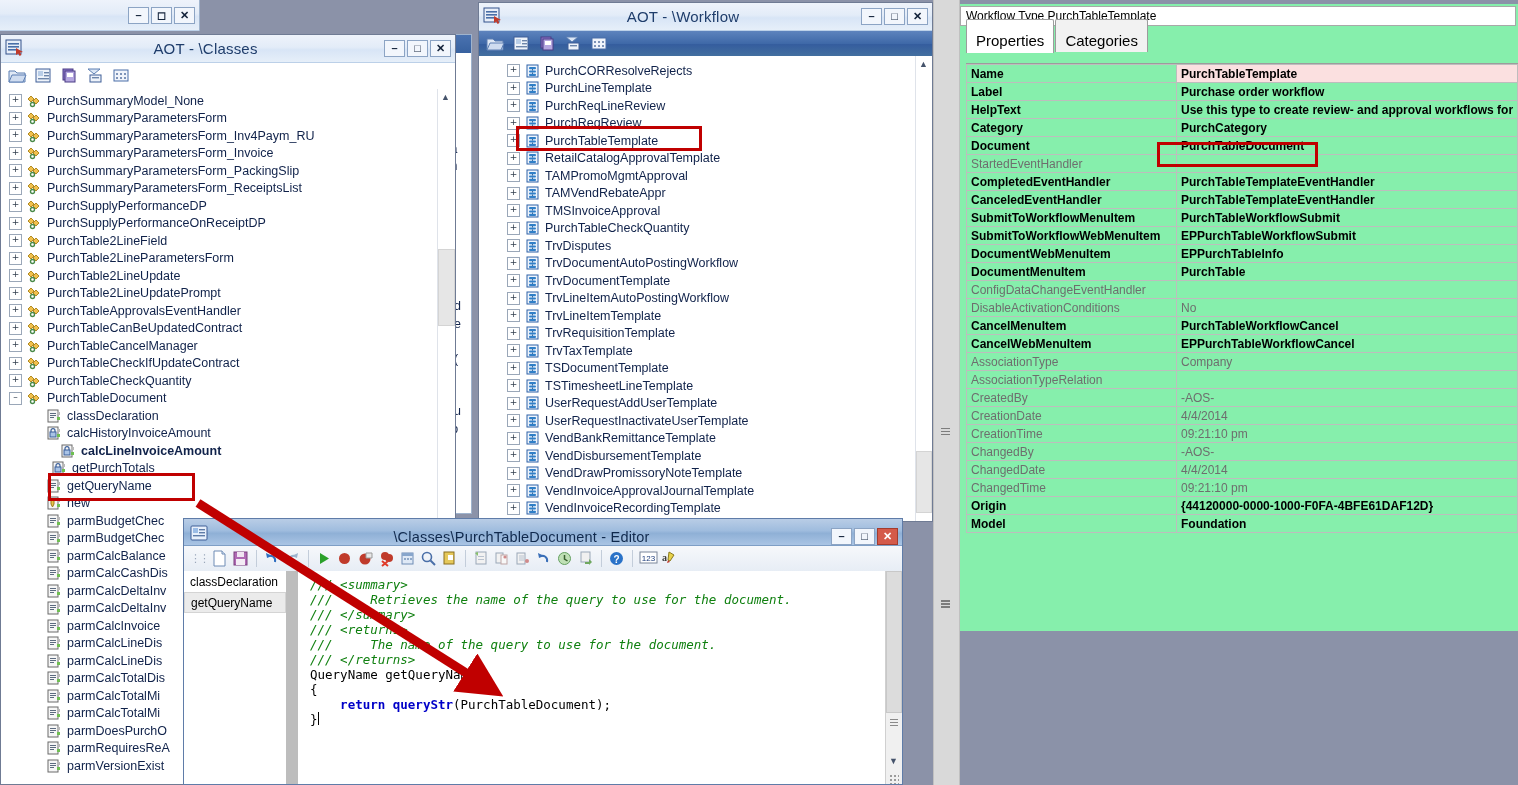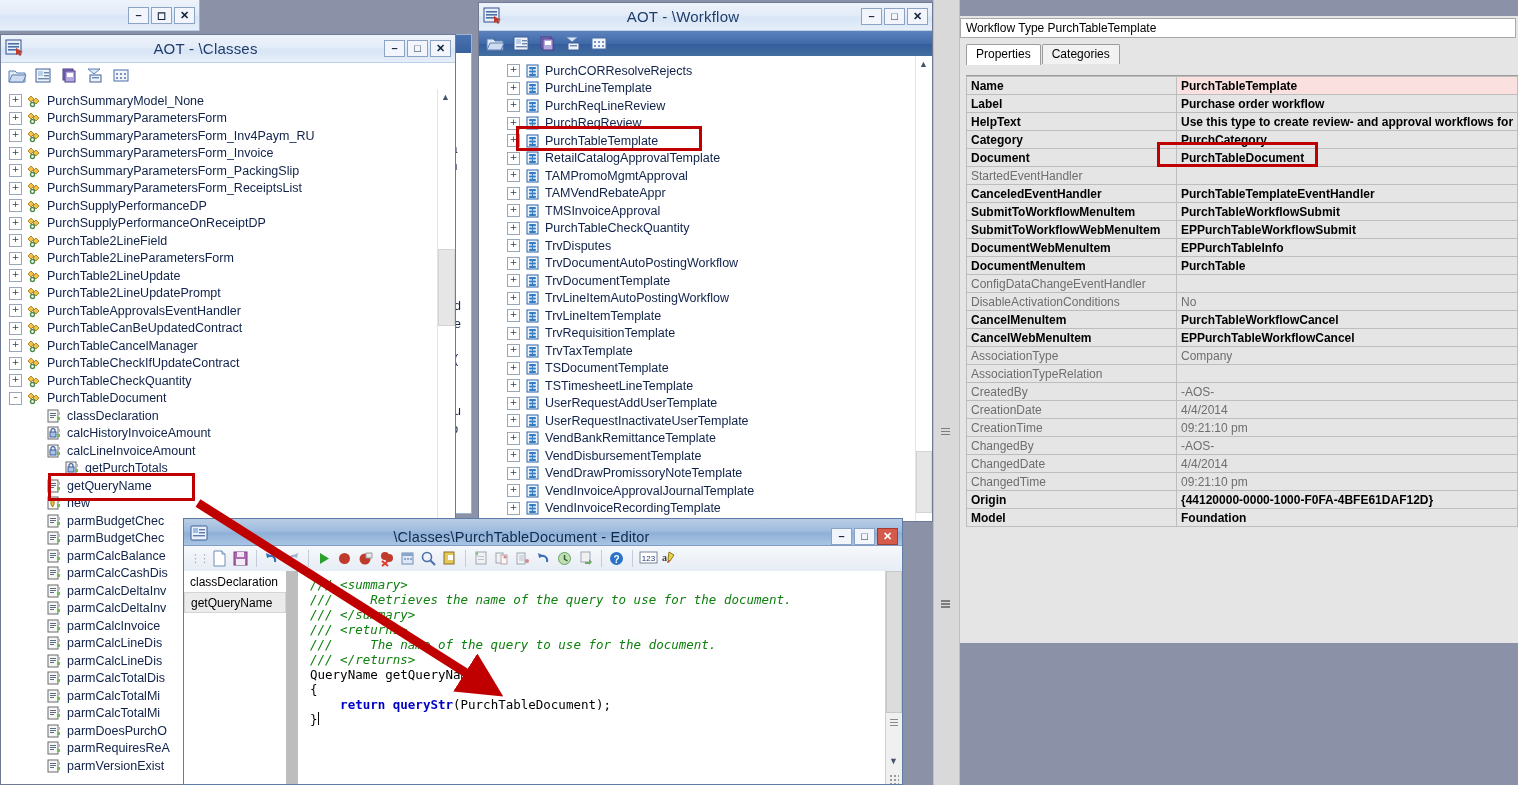--- a/index.html
+++ b/index.html
@@ -65,22 +65,22 @@
   .vscroll .thumb { position:absolute; left:0; right:0; background:#e6e6e6; border:1px solid #d4d4d4; }
 
   
   #props { position:absolute; background:#fff; }
   .props-header {
     height: 20px; border:1px solid #a8a8a8; background:#fff; display:flex; align-items:center;
     padding-left:5px; font-size:12px; color:#000; box-sizing:border-box;
   }
   .tabstrip { display:flex; align-items:flex-end; height:22px; margin-top:4px; padding-left:8px; }
   .tab {
-    border:1px solid #9c9c9c; border-bottom:none; background:#f2f2f2; padding:2px 9px 3px 9px;
-    font-size:12px; color:#000; margin-right:1px; border-radius:2px 2px 0 0;
+    border:1px solid #9c9c9c; border-bottom:none; background:#f2f2f2; padding:12px 9px 3px 9px;
+    font-size:15px; color:#000; margin-right:1px; border-radius:2px 2px 0 0;
   }
   .tab.active { background:#fff; position:relative; top:1px; padding-bottom:4px; }
   .proptable { border-collapse:collapse; width:100%; table-layout:fixed; }
   .proptable td {
     border:1px solid #bdbdbd; height:17px; padding:0 0 0 4px;
     font-family:"Liberation Sans", sans-serif; font-size:12px; color:#000;
     white-space:nowrap; overflow:hidden; line-height:16px;
   }
   .proptable td.k { width:205px; }
   .proptable tr.b td { font-weight:bold; }
@@ -829,32 +829,32 @@
             <span class="exp blank"></span>
             <span class="ico"><svg width="15" height="14" viewBox="0 0 15 14">
                 <rect x="1" y="1" width="10" height="12" fill="#f6f6f6" stroke="#6a6a6a"></rect>
                 <path d="M4 6V4.6a2 2 0 014 0V6" fill="none" stroke="#3a5f9a" stroke-width="1.2"></path>
                 <rect x="3" y="6" width="6" height="5" fill="#a9c3e6" stroke="#3a5f9a"></rect>
                 <rect x="10" y="3" width="3" height="3" fill="#b9b9b9"></rect>
                 <rect x="10" y="8" width="3" height="3" fill="#6fbf52"></rect>
               </svg></span>
             <span class="lbl">calcHistoryInvoiceAmount</span>
           </div>
-          <div class="tree-row" style="padding-left: 30px;">
+          <div class="tree-row" style="padding-left: 44px; font-weight: bold;">
             <span class="exp blank"></span>
             <span class="ico"><svg width="15" height="14" viewBox="0 0 15 14">
                 <rect x="1" y="1" width="10" height="12" fill="#f6f6f6" stroke="#6a6a6a"></rect>
                 <path d="M4 6V4.6a2 2 0 014 0V6" fill="none" stroke="#3a5f9a" stroke-width="1.2"></path>
                 <rect x="3" y="6" width="6" height="5" fill="#a9c3e6" stroke="#3a5f9a"></rect>
                 <rect x="10" y="3" width="3" height="3" fill="#b9b9b9"></rect>
                 <rect x="10" y="8" width="3" height="3" fill="#6fbf52"></rect>
               </svg></span>
             <span class="lbl">calcLineInvoiceAmount</span>
           </div>
-          <div class="tree-row" style="padding-left: 48px; text-align: center;">
+          <div class="tree-row" style="padding-left: 35px; text-align: center;">
             <span class="exp blank"></span>
             <span class="ico"><svg width="15" height="14" viewBox="0 0 15 14">
                 <rect x="1" y="1" width="10" height="12" fill="#f6f6f6" stroke="#6a6a6a"></rect>
                 <path d="M4 6V4.6a2 2 0 014 0V6" fill="none" stroke="#3a5f9a" stroke-width="1.2"></path>
                 <rect x="3" y="6" width="6" height="5" fill="#a9c3e6" stroke="#3a5f9a"></rect>
                 <rect x="10" y="3" width="3" height="3" fill="#b9b9b9"></rect>
                 <rect x="10" y="8" width="3" height="3" fill="#6fbf52"></rect>
               </svg></span>
             <span class="lbl">getPurchTotals</span>
           </div>
@@ -1251,21 +1251,21 @@
     <div class="vscroll" style="right:0;top:52px;bottom:0;width:16px;background:#f0f0f0;border-left:1px solid #d0d0d0;">
       <div class="btn" style="background:#f0f0f0;">▲</div>
       <div class="track" style="background:#f0f0f0;"></div>
       <div class="thumb" style="top:0;height:140px;background:#dcdcdc;border-color:#c8c8c8;"></div>
       <div style="position:absolute;top:148px;left:4px;width:8px;height:7px;background:repeating-linear-gradient(to bottom,#8a8a8a 0 1px,transparent 1px 3px);"></div>
       <div class="btn" style="position:absolute;bottom:16px;background:#f0f0f0;">▼</div>
       <div style="position:absolute;bottom:0;left:3px;width:10px;height:10px;background:radial-gradient(#9a9a9a 40%, transparent 41%) 0 0/4px 4px;"></div>
     </div>
   </div>
 
-  <div id="props" style="left:958px; top:16px; width:560px; height:627px; background:#e5e5e5;">
+  <div id="props" style="left:958px; top:4px; width:560px; height:627px; background:#86efac;">
     <div class="props-header" style="margin:2px 2px 0 2px;">Workflow Type PurchTableTemplate</div>
     <div class="tabstrip">
       <div class="tab active">Properties</div>
       <div class="tab">Categories</div>
     </div>
     <div style="position:absolute;left:8px;top:59px;right:0;bottom:0;border-top:1px solid #9c9c9c;overflow:hidden;">
       <table class="proptable">
           <tbody id="prop-rows">
             <tr class="b sel">
               <td class="k">Name</td>
@@ -1283,20 +1283,24 @@
               <td class="k">Category</td>
               <td class="v">PurchCategory</td>
             </tr>
             <tr class="b">
               <td class="k">Document</td>
               <td class="v">PurchTableDocument</td>
             </tr>
             <tr class="g">
               <td class="k">StartedEventHandler</td>
               <td class="v"></td>
+            </tr>
+            <tr class="b">
+              <td class="k">CompletedEventHandler</td>
+              <td class="v">PurchTableTemplateEventHandler</td>
             </tr>
             <tr class="b">
               <td class="k">CanceledEventHandler</td>
               <td class="v">PurchTableTemplateEventHandler</td>
             </tr>
             <tr class="b">
               <td class="k">SubmitToWorkflowMenuItem</td>
               <td class="v">PurchTableWorkflowSubmit</td>
             </tr>
             <tr class="b">

